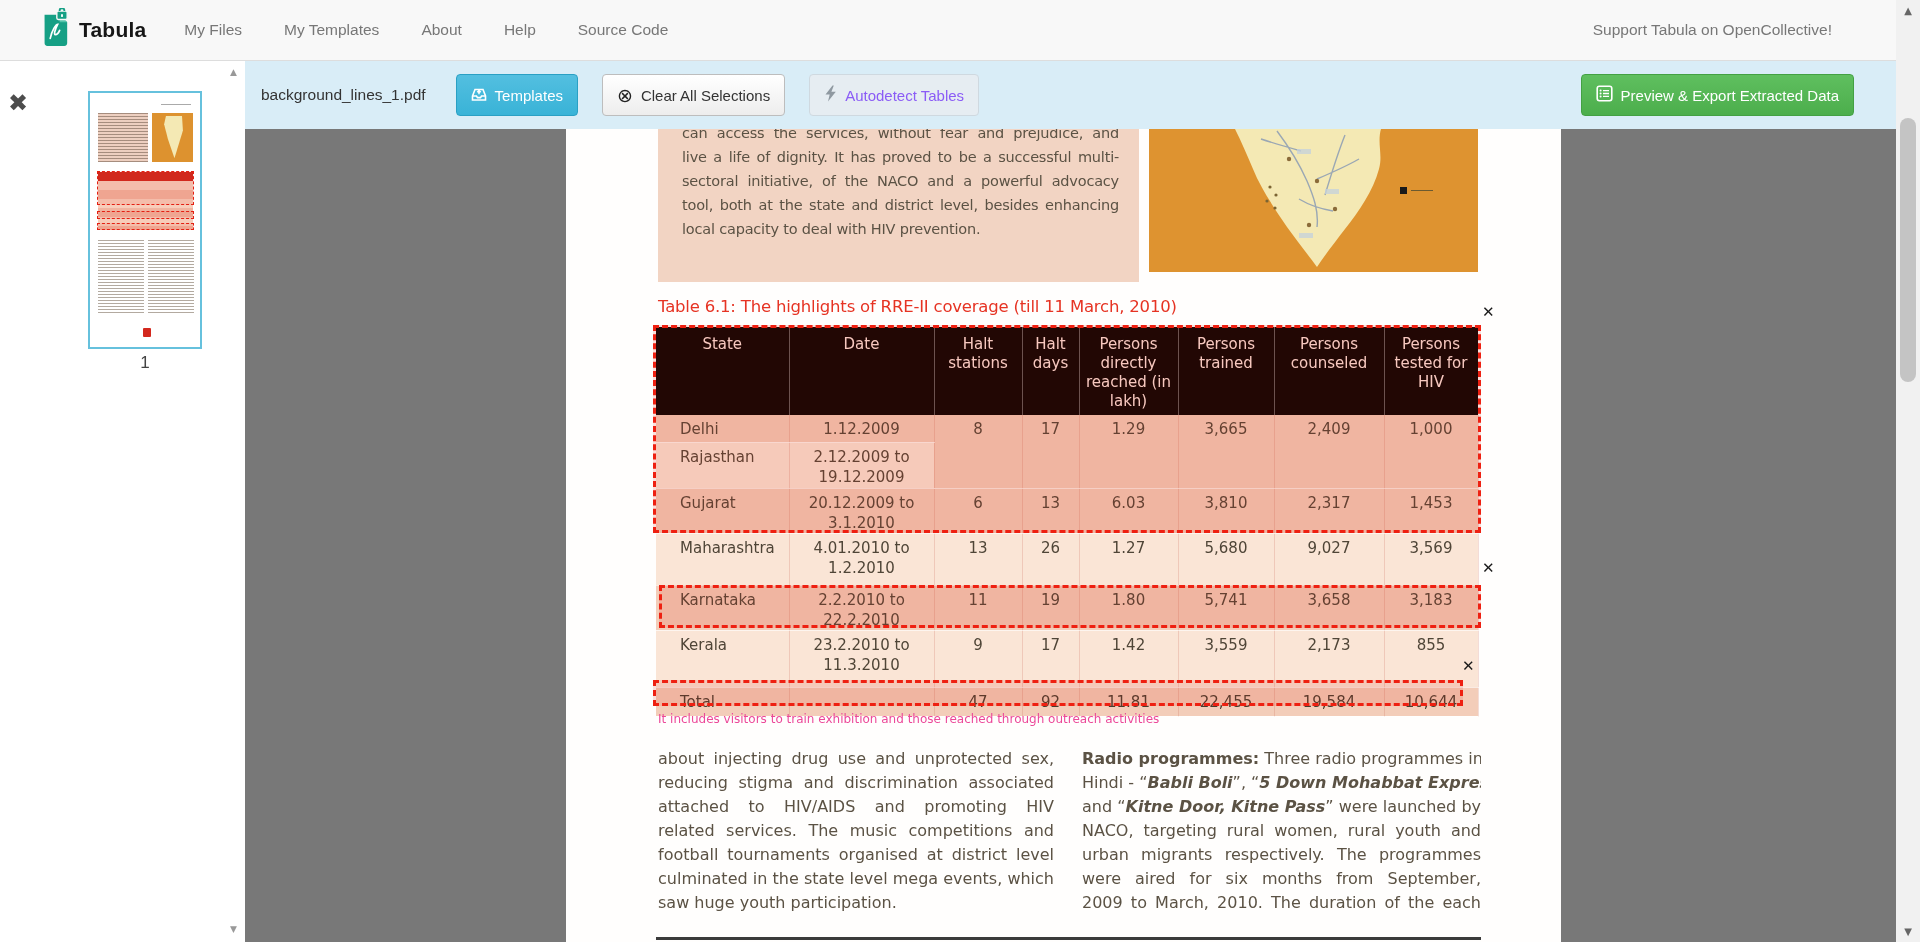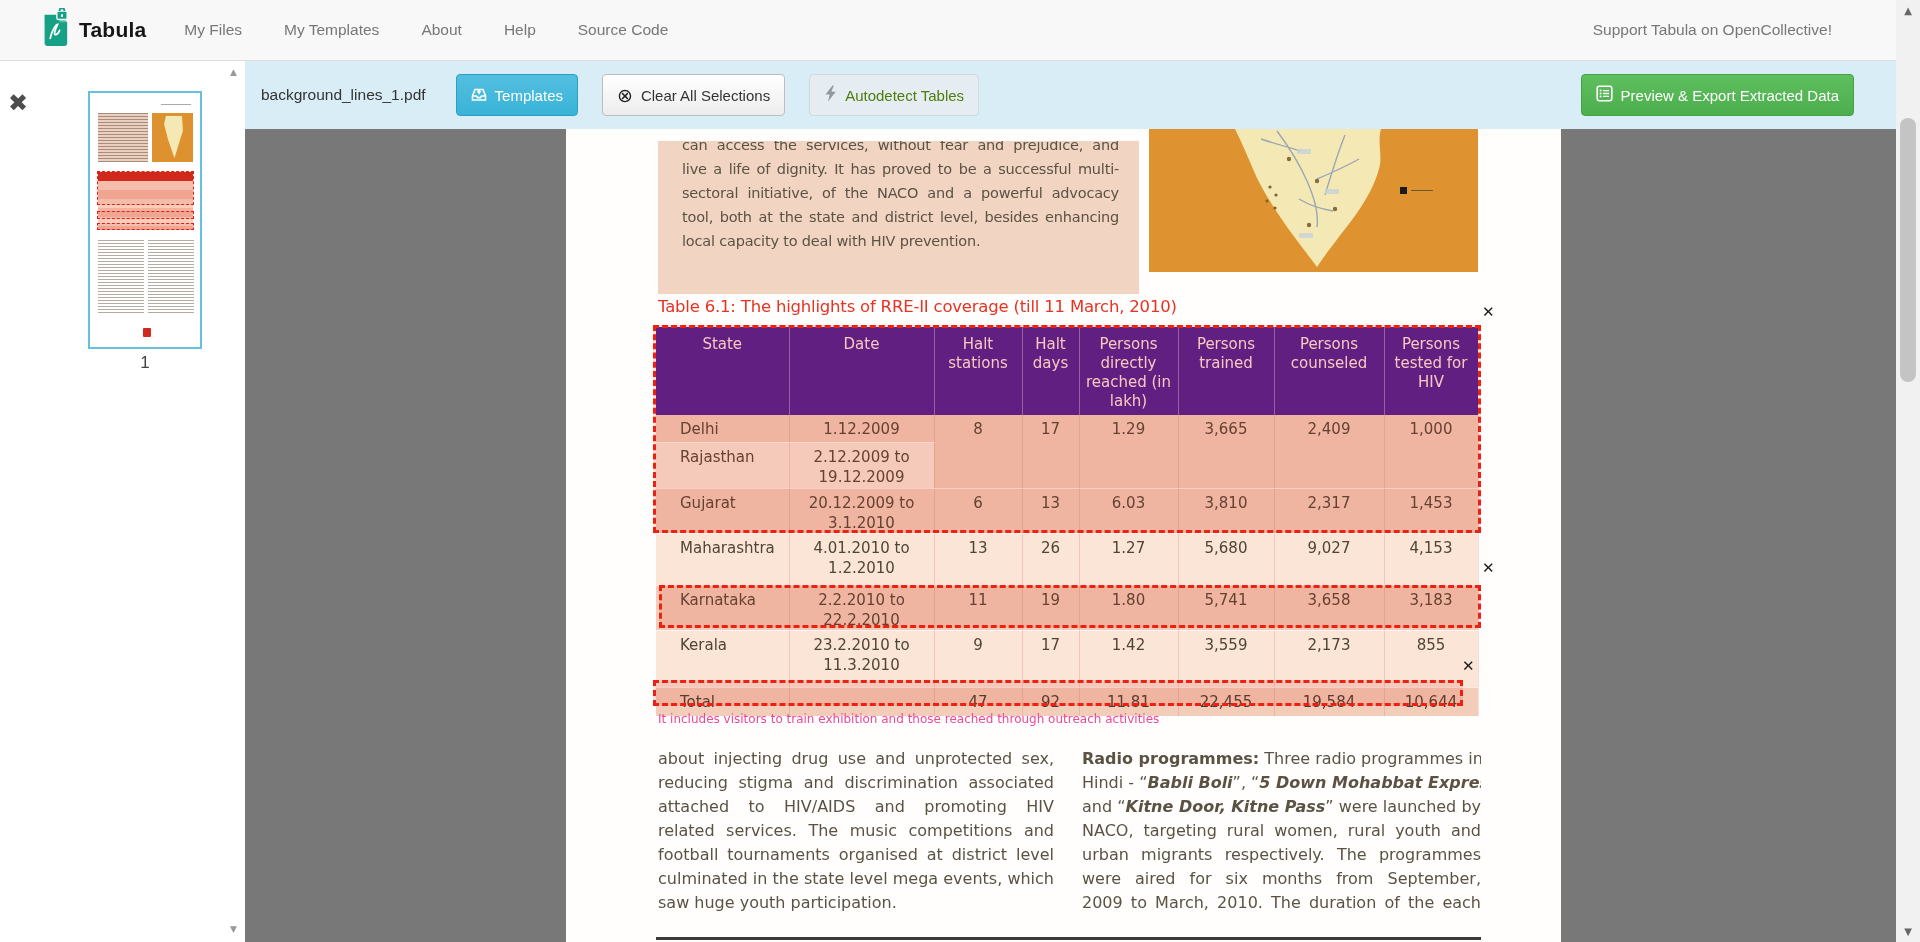--- a/index.html
+++ b/index.html
@@ -19,21 +19,21 @@
 
   
   #toolbar { position:absolute; left:245px; top:61px; width:1651px; height:68px;
              background:#d9edf7; display:flex; align-items:center; padding-left:16px; }
   .filename { font-size:15.5px; color:#333; margin-right:30px; }
   .btn { height:42px; display:inline-flex; align-items:center; gap:8px;
          border-radius:4px; font-size:15px; padding:0 14px; cursor:pointer; border:1px solid transparent; }
   .btn-templates { background:#39b3d7; background:linear-gradient(#53bfe0,#39b3d7);
                    border-color:#2aa0c4; color:#fff; margin-right:24px;justify-content:space-between; }
   .btn-clear { background:linear-gradient(#fff,#ededed); border-color:#bdbdbd; color:#333; margin-right:24px; }
-  .btn-auto { background:#e6edf2; border-color:#cfd9e0; color:#4d7c0f; cursor:default; }
+  .btn-auto { background:#e6edf2; border-color:#cfd9e0; color:#8b5cf6; cursor:default; }
   .btn-export { background:linear-gradient(#5fbf5f,#4cae4c); border-color:#43a143; color:#fff;
                 margin-left:auto; margin-right:42px; }
   .circle-x { font-size:19px; line-height:1; color:#222; font-family:"DejaVu Sans",sans-serif; }
 
   
   #sidebar { position:absolute; left:0; top:61px; width:245px; height:881px; background:#fff; }
   .sidebar-close { position:absolute; left:8px; top:28px; font-size:24px; font-weight:bold;
                    color:#4d4d4d; cursor:pointer; font-family:"DejaVu Sans",sans-serif;}
   .side-arrow { position:absolute; right:8px; font-size:9px; color:#999; cursor:pointer;
                 font-family:"DejaVu Sans",sans-serif;}
@@ -61,37 +61,37 @@
   .thumb-label { position:absolute; left:88px; top:292px; width:114px; text-align:center;
                  font-size:17px; color:#444; }
 
   
   #main { position:absolute; left:245px; top:129px; width:1651px; height:813px;
           background:#787878; overflow:hidden; }
   #page { position:absolute; left:321px; top:0; width:995px; height:813px; background:#fffefd;
           cursor:crosshair; }
   .pdf-font { font-family:"DejaVu Sans",sans-serif; color:#5b5244; }
 
-  .para-top { position:absolute; left:92px; top:12px; width:481px; height:153px;
+  .para-top { position:absolute; left:92px; top:0; width:481px; height:153px;
               background:#f2d4c3; overflow:hidden; padding:0 20px 0 24px; }
   .para-top .jbox { margin-top:-8px; font-size:14.5px; letter-spacing:-0.2px; line-height:24px; }
 
   .map-block { position:absolute; left:583px; top:0; width:329px; height:143px;
                background:#de9330; overflow:hidden; }
   .map-legend { position:absolute; left:251px; top:58px; width:7px; height:7px; background:#1a1a1a; }
   .map-legend-line { position:absolute; left:262px; top:61px; width:22px; height:1px; background:#6b5a30;}
 
   .tbl-title { position:absolute; left:92px; top:168px; font-size:16.5px; letter-spacing:-0.2px;
                color:#e63323; font-family:"DejaVu Sans",sans-serif; }
 
   #pdf-table { position:absolute; left:90px; top:198px; }
   table.pdft { border-collapse:collapse; table-layout:fixed; width:822px;
                font-family:"DejaVu Sans",sans-serif; font-size:15px; color:#4f4537; }
   table.pdft thead tr { height:88px; }
-  table.pdft th { background:#4c1d95; color:#fbe3dc; font-weight:normal; vertical-align:top;
+  table.pdft th { background:#000000; color:#fbe3dc; font-weight:normal; vertical-align:top;
                   padding-top:8px; line-height:19px; border-right:1px solid rgba(255,255,255,.35); }
   table.pdft td { vertical-align:top; padding-top:4px; line-height:20px;
                   border-right:1px solid rgba(200,100,80,.22);
                   border-bottom:1px solid rgba(255,255,255,.6); }
   table.pdft td.c-state { text-align:left; padding-left:24px; }
   table.pdft td.c-date, table.pdft td.c-num { text-align:center; }
   tr.shade-dark td { background:#f3cdb9; }
   tr.shade-light td { background:#fae5d6; }
   tr.rbold td { font-weight:normal; color:#463d30; }
   table.pdft tbody tr:nth-child(1){height:27px;} table.pdft tbody tr:nth-child(2){height:46px;}
@@ -298,21 +298,21 @@
                 <td class="c-num">1,453</td>
               </tr>
               <tr class="shade-light">
                 <td class="c-state">Maharashtra</td>
                 <td class="c-date">4.01.2010 to 1.2.2010</td>
                 <td class="c-num">13</td>
                 <td class="c-num">26</td>
                 <td class="c-num">1.27</td>
                 <td class="c-num">5,680</td>
                 <td class="c-num">9,027</td>
-                <td class="c-num">4,153</td>
+                <td class="c-num">3,569</td>
               </tr>
               <tr class="shade-dark">
                 <td class="c-state">Karnataka</td>
                 <td class="c-date">2.2.2010 to 22.2.2010</td>
                 <td class="c-num">11</td>
                 <td class="c-num">19</td>
                 <td class="c-num">1.80</td>
                 <td class="c-num">5,741</td>
                 <td class="c-num">3,658</td>
                 <td class="c-num">3,183</td>

